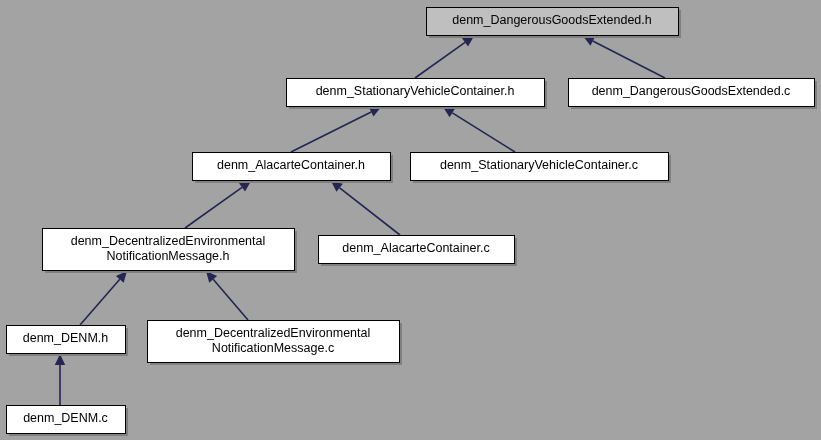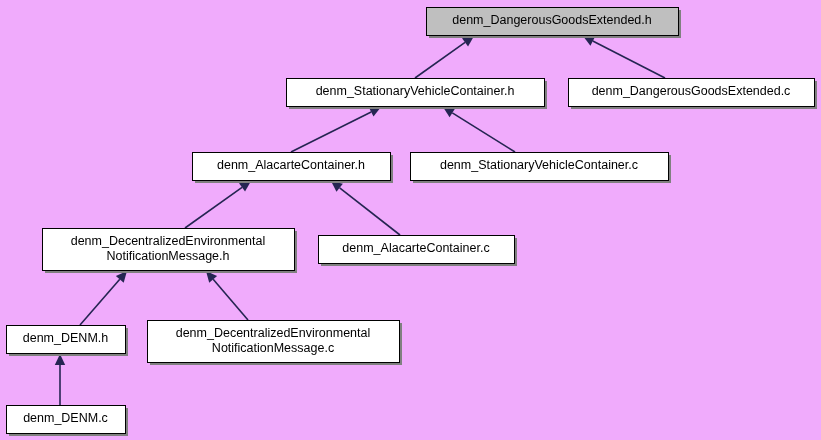--- a/index.html
+++ b/index.html
@@ -4,21 +4,21 @@
 <style>
   html, body {
     margin: 0;
     padding: 0;
     background: #ffffff;
   }
   #graph-root {
     position: relative;
     width: 821px;
     height: 440px;
-    background: #f0abfc;
+    background: #a3a3a3;
     font-family: "Liberation Sans", sans-serif;
     overflow: hidden;
   }
   svg#graph-canvas {
     position: absolute;
     left: 0;
     top: 0;
     width: 821px;
     height: 440px;
     display: block;

